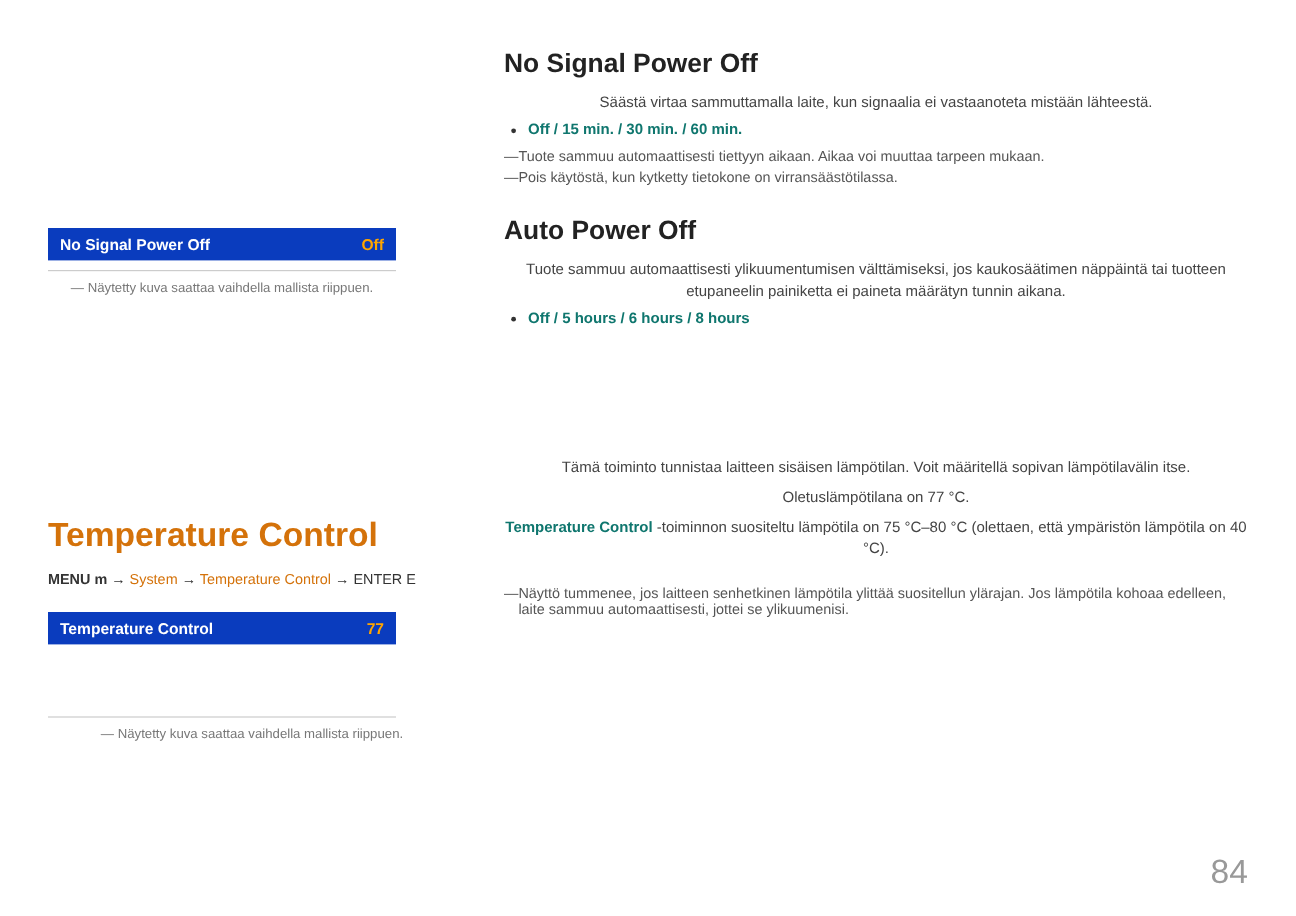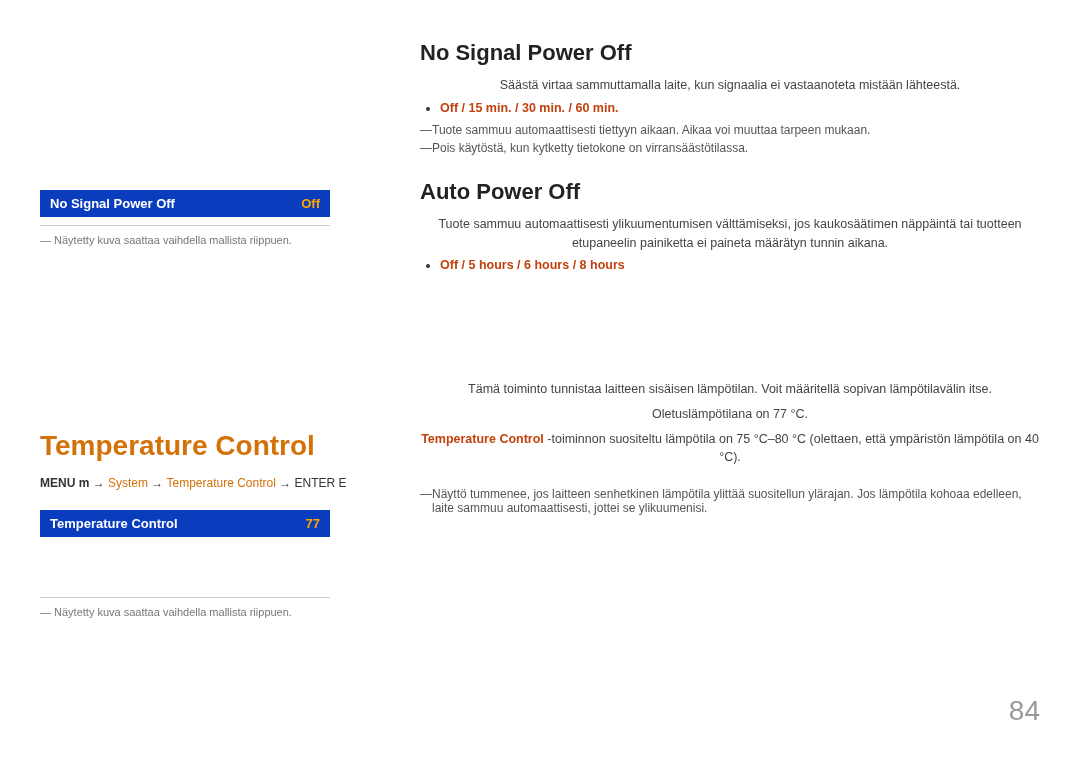--- a/index.html
+++ b/index.html
@@ -9,21 +9,21 @@
       background: #fff;
       font-family: Arial, sans-serif;
       font-size: 13px;
       color: #333;
       position: relative;
       overflow: hidden;
     }
 
     .page-number {
       position: absolute;
-      bottom: 36px;
+      bottom: 20px;
       right: 40px;
       font-size: 28px;
       color: #999;
       font-weight: 300;
     }
 
     
     .menu-bar {
       width: 290px;
       background: #0a3cbe;
@@ -43,20 +43,21 @@
       border: none;
       border-top: 1px solid #ccc;
       margin: 8px 0;
       width: 290px;
     }
 
     .footnote {
       font-size: 11px;
       color: #777;
       margin-top: 6px;
+      text-align: center;
     }
 
     
     .section-title {
       font-size: 22px;
       font-weight: bold;
       color: #222;
       margin-bottom: 10px;
     }
 
@@ -73,21 +74,21 @@
       padding-left: 20px;
       margin-bottom: 8px;
     }
 
     .highlight-list li {
       font-size: 12.5px;
       margin-bottom: 4px;
     }
 
     .highlight-orange {
-      color: #c2410c;
+      color: #0f766e;
       font-weight: bold;
     }
 
     .note-text {
       font-size: 12px;
       color: #555;
       margin-bottom: 4px;
       padding-left: 12px;
       position: relative;
     }

